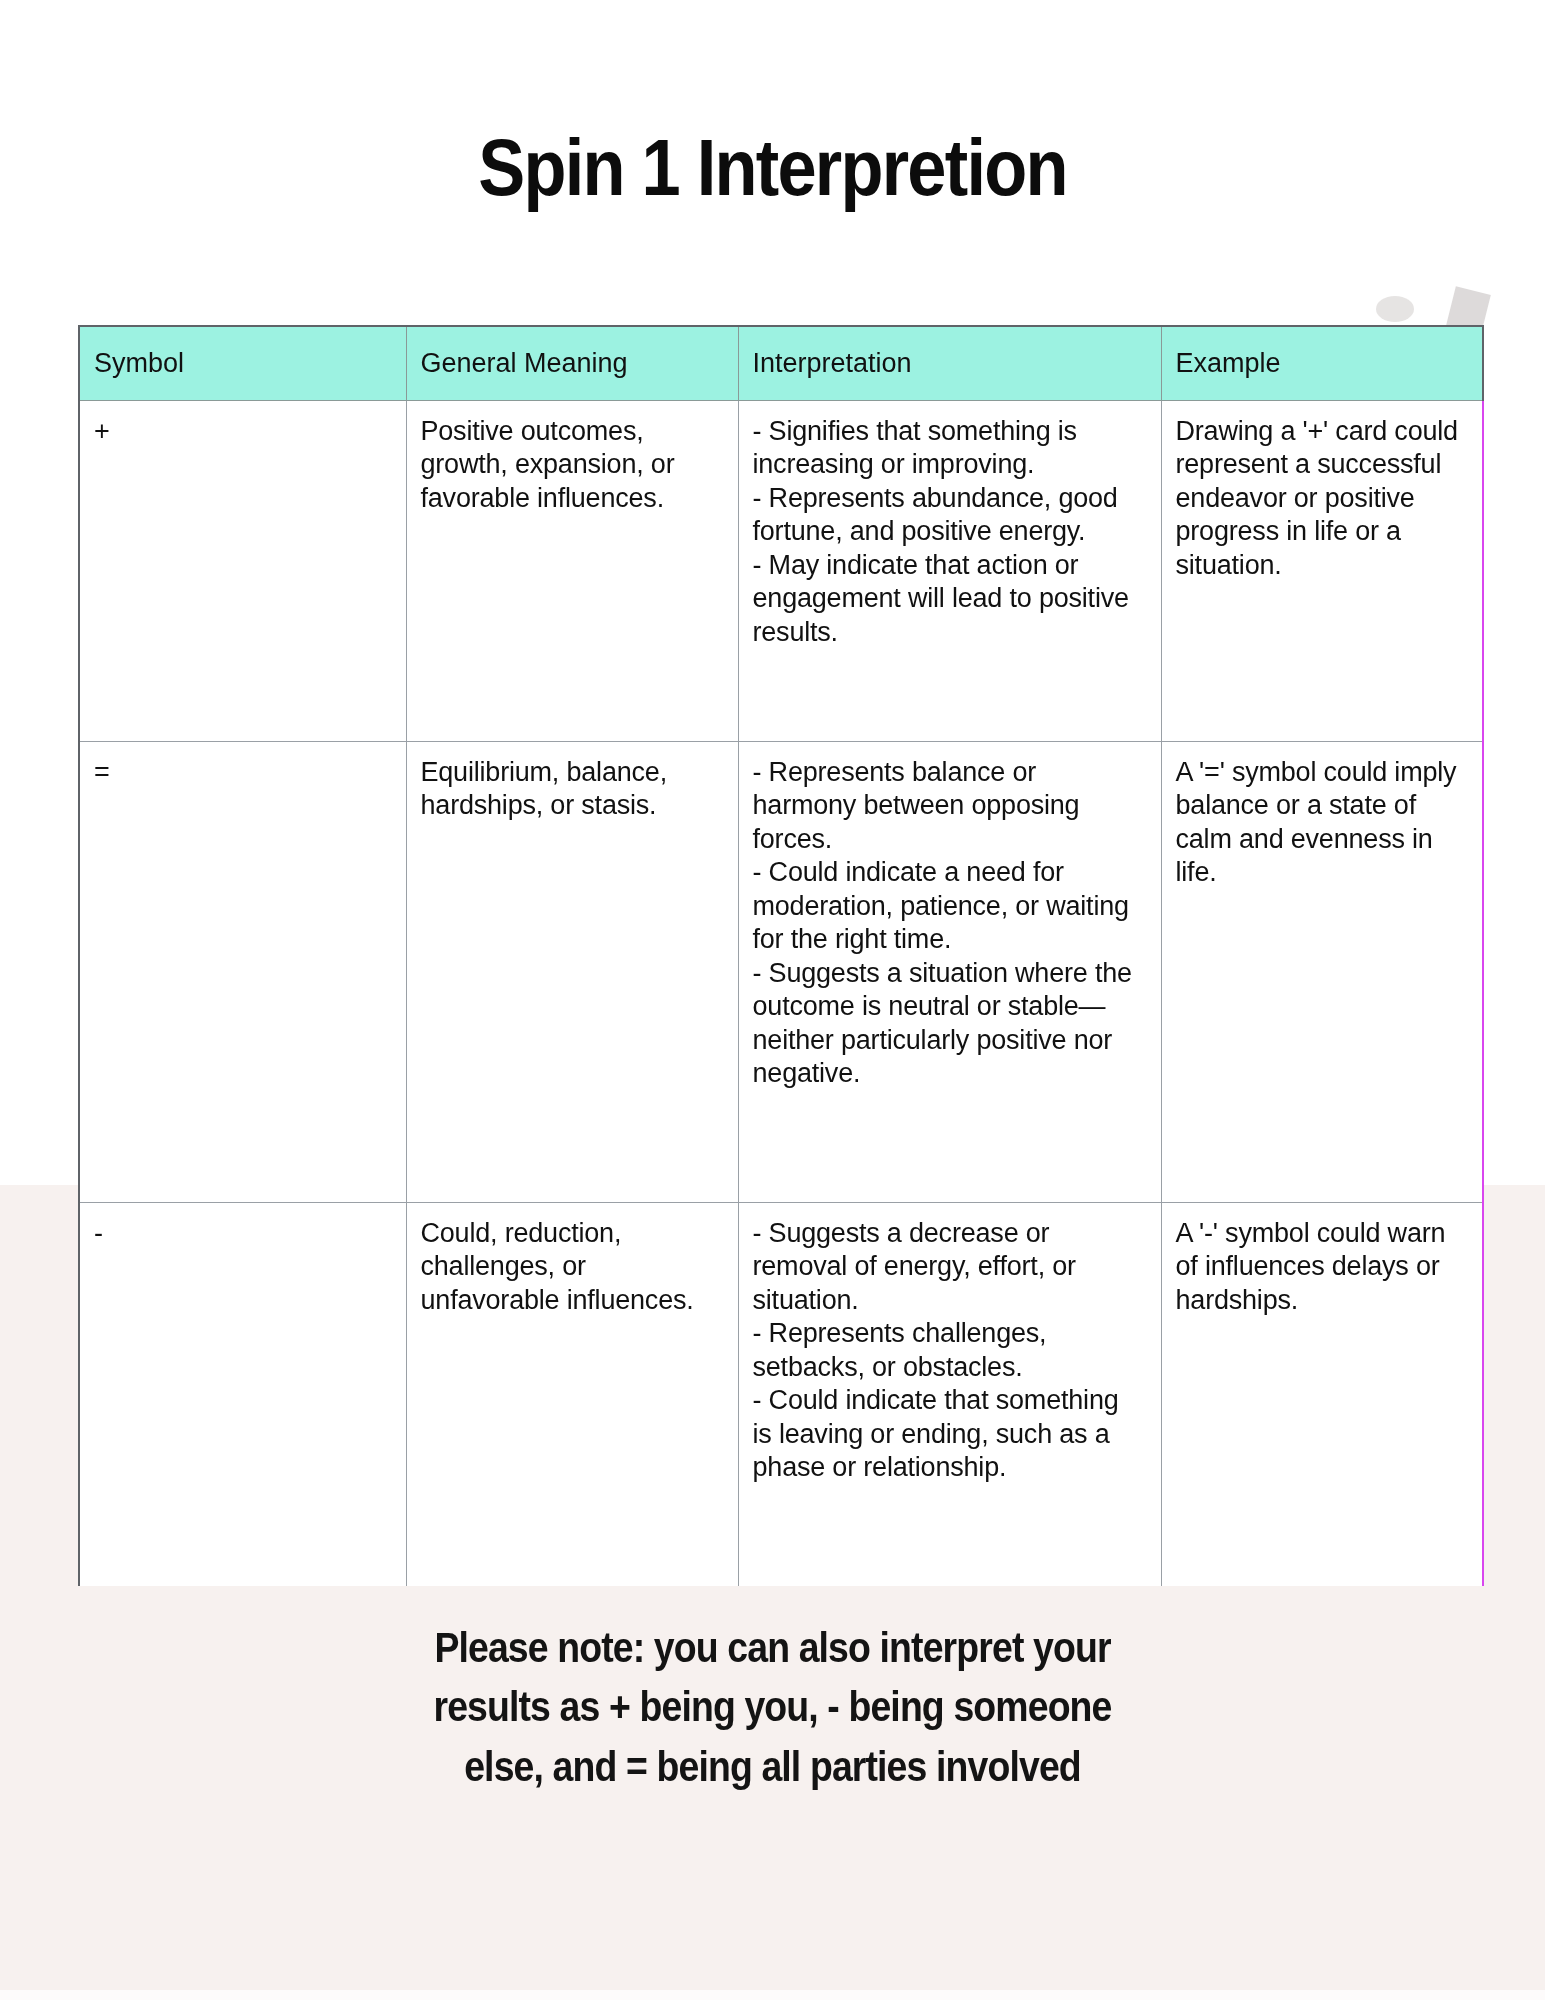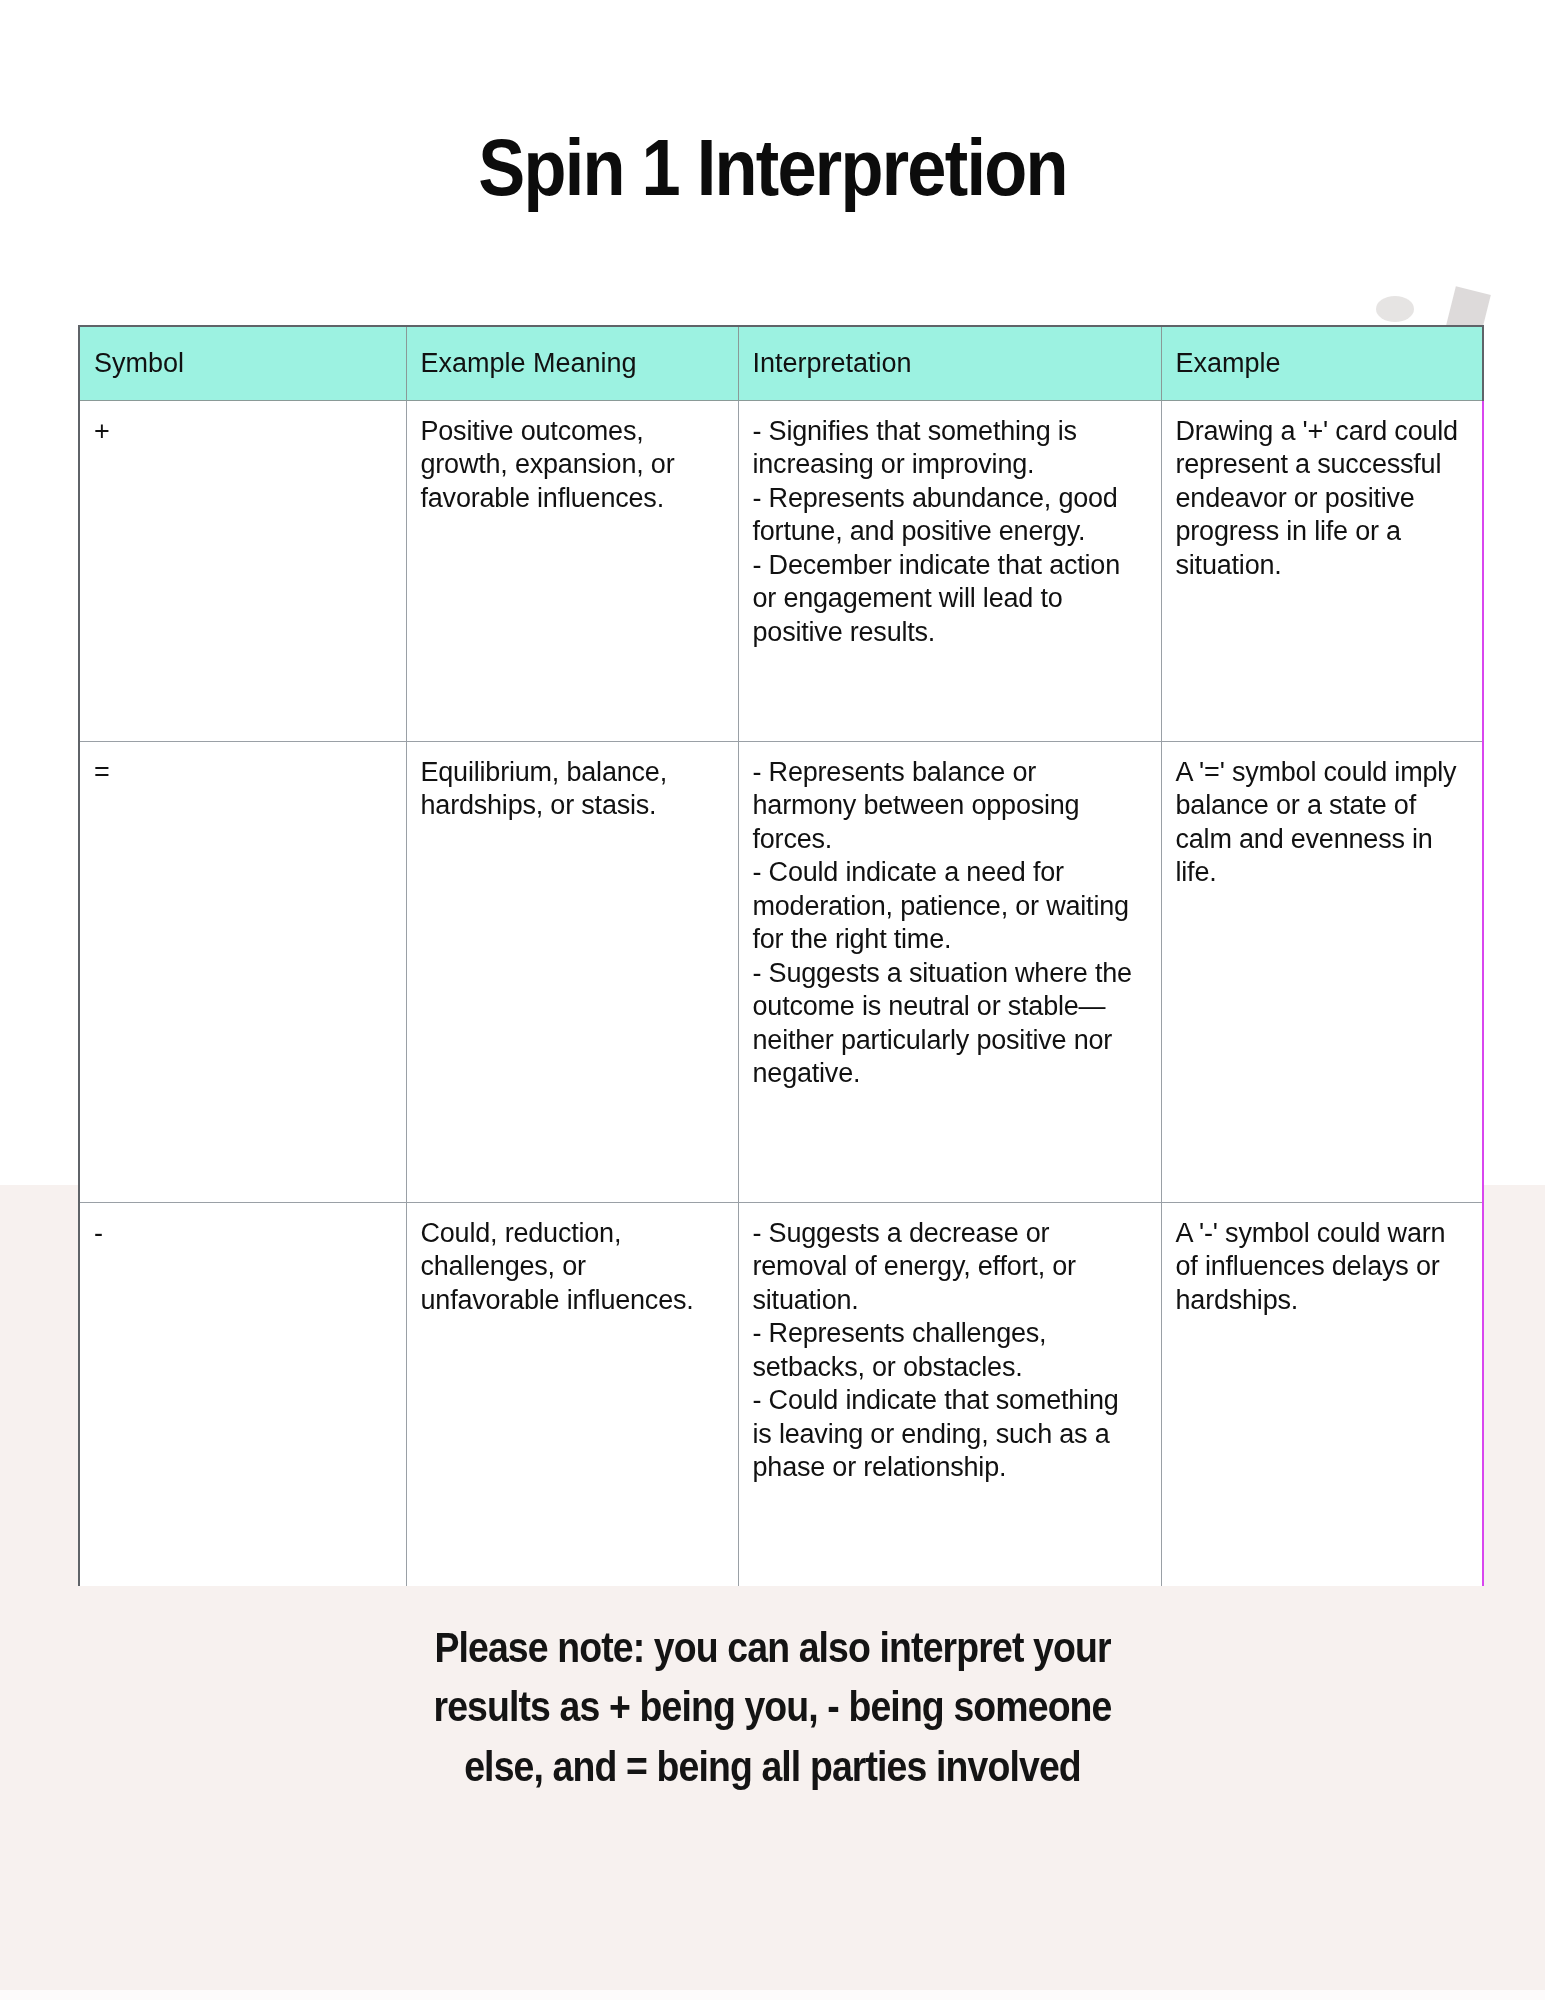--- a/index.html
+++ b/index.html
@@ -137,32 +137,32 @@
 <table class="spin-table">
   <colgroup>
     <col class="c1">
       <col class="c2">
       <col class="c3">
       <col class="c4">
   </colgroup>
   <thead>
     <tr>
       <th>Symbol</th>
-      <th>Example Meaning</th>
+      <th>General Meaning</th>
       <th>Interpretation</th>
       <th>Example</th>
     </tr>
   </thead>
   <tbody>
     <tr class="row-plus">
       <td>+</td>
       <td>Positive outcomes, growth, expansion, or favorable influences.</td>
       <td>- Signifies that something is increasing or improving.
 - Represents abundance, good fortune, and positive energy.
-- December indicate that action or engagement will lead to positive results.</td>
+- May indicate that action or engagement will lead to positive results.</td>
       <td>Drawing a '+' card could represent a successful endeavor or positive progress in life or a situation.</td>
     </tr>
     <tr class="row-equal">
       <td>=</td>
       <td>Equilibrium, balance, hardships, or stasis.</td>
       <td>- Represents balance or harmony between opposing forces.
 - Could indicate a need for moderation, patience, or waiting for the right time.
 - Suggests a situation where the outcome is neutral or stable—neither particularly positive nor negative.</td>
       <td>A '=' symbol could imply balance or a state of calm and evenness in life.</td>
     </tr>

